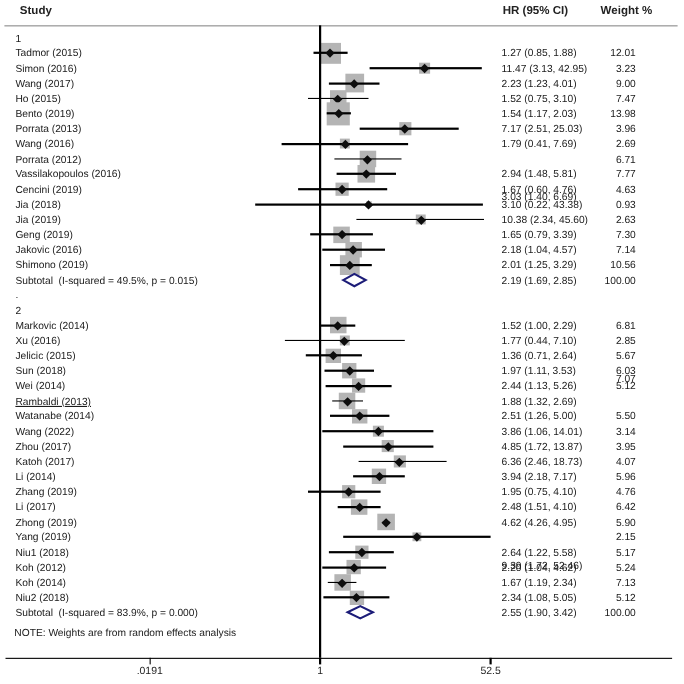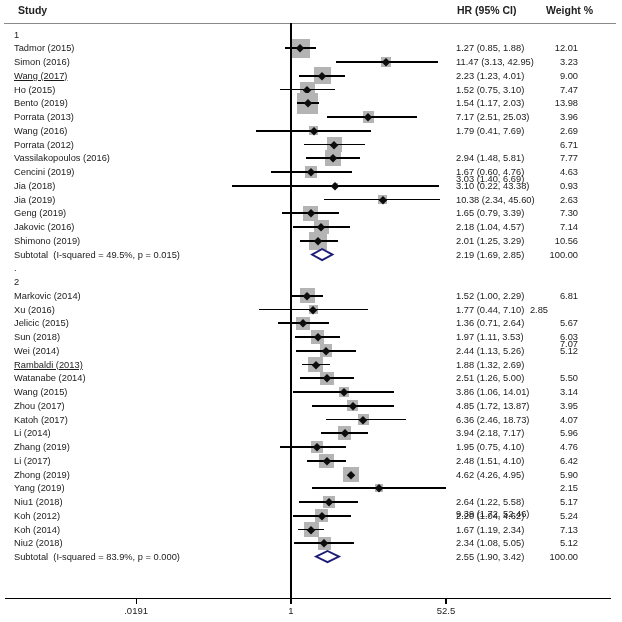--- a/index.html
+++ b/index.html
@@ -42,21 +42,21 @@
       <div class="ciline" style="left: 284.641px; top: 47.45px; width: 31.061px; background: rgb(0, 0, 0);"></div>
       <div class="pt" style="left: 300.353px; top: 48.25px; width: 5.6px; height: 5.6px; background: rgb(13, 13, 13);"></div>
       <div class="cival" style="top: 48.25px;">1.27 (0.85, 1.88)</div>
       <div class="wtval" style="top: 48.25px;">12.01</div>
       <div class="lbl" style="top: 62px;">Simon (2016)</div>
       <div class="sq" style="left: 381.434px; top: 56.9678px; width: 10.0644px; height: 10.0644px; background: rgb(180, 180, 180);"></div>
       <div class="ciline" style="left: 335.649px; top: 61.2px; width: 102.481px; background: rgb(0, 0, 0);"></div>
       <div class="pt" style="left: 386.467px; top: 62px; width: 5.6px; height: 5.6px; background: rgb(13, 13, 13);"></div>
       <div class="cival" style="top: 62px;">11.47 (3.13, 42.95)</div>
       <div class="wtval" style="top: 62px;">3.23</div>
-      <div class="lbl" style="top: 75.75px; text-decoration: underline;">Wang (2017)</div>
+      <div class="lbl" style="top: 75.75px;">Wang (2017)</div>
       <div class="sq" style="left: 313.982px; top: 67.35px; width: 16.8px; height: 16.8px; background: rgb(180, 180, 180);"></div>
       <div class="ciline" style="left: 299.1px; top: 74.95px; width: 46.2429px; background: rgb(0, 0, 0);"></div>
       <div class="pt" style="left: 322.382px; top: 75.75px; width: 5.6px; height: 5.6px; background: rgb(13, 13, 13);"></div>
       <div class="cival" style="top: 75.75px;">2.23 (1.23, 4.01)</div>
       <div class="wtval" style="top: 75.75px;">9.00</div>
       <div class="lbl" style="top: 89.5px;">Ho (2015)</div>
       <div class="sq" style="left: 299.731px; top: 81.8472px; width: 15.3055px; height: 15.3055px; background: rgb(180, 180, 180);"></div>
       <div class="ciline" style="left: 279.743px; top: 88.7px; width: 55.5287px; background: rgb(0, 0, 0);"></div>
       <div class="pt" style="left: 307.384px; top: 89.5px; width: 5.6px; height: 5.6px; background: rgb(13, 13, 13);"></div>
       <div class="cival" style="top: 89.5px;">1.52 (0.75, 3.10)</div>
@@ -139,21 +139,21 @@
       <div class="sq" style="left: 300.077px; top: 288.443px; width: 14.6137px; height: 14.6137px; background: rgb(180, 180, 180);"></div>
       <div class="ciline" style="left: 291px; top: 294.95px; width: 32.4212px; background: rgb(0, 0, 0);"></div>
       <div class="pt" style="left: 307.384px; top: 295.75px; width: 5.6px; height: 5.6px; background: rgb(13, 13, 13);"></div>
       <div class="cival" style="top: 295.75px;">1.52 (1.00, 2.29)</div>
       <div class="wtval" style="top: 295.75px;">6.81</div>
       <div class="lbl" style="top: 309.5px;">Xu (2016)</div>
       <div class="sq" style="left: 308.615px; top: 304.773px; width: 9.45389px; height: 9.45389px; background: rgb(180, 180, 180);"></div>
       <div class="ciline" style="left: 258.875px; top: 308.7px; width: 108.823px; background: rgb(0, 0, 0);"></div>
       <div class="pt" style="left: 313.342px; top: 309.5px; width: 5.6px; height: 5.6px; background: rgb(13, 13, 13);"></div>
       <div class="cival" style="top: 309.5px;">1.77 (0.44, 7.10)</div>
-      <div class="wtval" style="top: 309.5px; text-align: center;">2.85</div>
+      <div class="wtval" style="top: 309.5px;">2.85</div>
       <div class="lbl" style="top: 323.25px;">Jelicic (2015)</div>
       <div class="sq" style="left: 296.365px; top: 316.583px; width: 13.3346px; height: 13.3346px; background: rgb(180, 180, 180);"></div>
       <div class="ciline" style="left: 277.598px; top: 322.45px; width: 51.3881px; background: rgb(0, 0, 0);"></div>
       <div class="pt" style="left: 303.032px; top: 323.25px; width: 5.6px; height: 5.6px; background: rgb(13, 13, 13);"></div>
       <div class="cival" style="top: 323.25px;">1.36 (0.71, 2.64)</div>
       <div class="wtval" style="top: 323.25px;">5.67</div>
       <div class="lbl" style="top: 337px;">Sun (2018)</div>
       <div class="sq" style="left: 310.656px; top: 330.124px; width: 13.7514px; height: 13.7514px; background: rgb(180, 180, 180);"></div>
       <div class="ciline" style="left: 295.084px; top: 336.2px; width: 45.2709px; background: rgb(0, 0, 0);"></div>
       <div class="pt" style="left: 317.531px; top: 337px; width: 5.6px; height: 5.6px; background: rgb(13, 13, 13);"></div>
@@ -170,21 +170,21 @@
       <div class="ciline" style="left: 301.864px; top: 363.7px; width: 27.857px; background: rgb(0, 0, 0);"></div>
       <div class="pt" style="left: 315.702px; top: 364.5px; width: 5.6px; height: 5.6px; background: rgb(13, 13, 13);"></div>
       <div class="cival" style="top: 364.5px;">1.88 (1.32, 2.69)</div>
       <div class="wtval" style="top: 344px;">7.07</div>
       <div class="lbl" style="top: 378.25px;">Watanabe (2014)</div>
       <div class="sq" style="left: 320.444px; top: 371.683px; width: 13.1332px; height: 13.1332px; background: rgb(180, 180, 180);"></div>
       <div class="ciline" style="left: 300.043px; top: 377.45px; width: 53.9338px; background: rgb(0, 0, 0);"></div>
       <div class="pt" style="left: 327.011px; top: 378.25px; width: 5.6px; height: 5.6px; background: rgb(13, 13, 13);"></div>
       <div class="cival" style="top: 378.25px;">2.51 (1.26, 5.00)</div>
       <div class="wtval" style="top: 378.25px;">5.50</div>
-      <div class="lbl" style="top: 392px;">Wang (2015)</div>
+      <div class="lbl" style="top: 392px;">Wang (2022)</div>
       <div class="sq" style="left: 338.89px; top: 387.038px; width: 9.92323px; height: 9.92323px; background: rgb(180, 180, 180);"></div>
       <div class="ciline" style="left: 293.28px; top: 391.2px; width: 101.014px; background: rgb(0, 0, 0);"></div>
       <div class="pt" style="left: 343.852px; top: 392px; width: 5.6px; height: 5.6px; background: rgb(13, 13, 13);"></div>
       <div class="cival" style="top: 392px;">3.86 (1.06, 14.01)</div>
       <div class="wtval" style="top: 392px;">3.14</div>
       <div class="lbl" style="top: 405.75px;">Zhou (2017)</div>
       <div class="sq" style="left: 347.22px; top: 400.185px; width: 11.1298px; height: 11.1298px; background: rgb(180, 180, 180);"></div>
       <div class="ciline" style="left: 312.221px; top: 404.95px; width: 81.68px; background: rgb(0, 0, 0);"></div>
       <div class="pt" style="left: 352.785px; top: 405.75px; width: 5.6px; height: 5.6px; background: rgb(13, 13, 13);"></div>
       <div class="cival" style="top: 405.75px;">4.85 (1.72, 13.87)</div>
@@ -261,13 +261,14 @@
   <div class="axisline" id="xaxis" style="left: 5px; top: 598px; width: 606px; background: rgb(0, 0, 0);"></div>
   <div id="ticks">
       <div class="tick" style="left: 135.521px; top: 598px; background: rgb(0, 0, 0);"></div>
       <div class="ticklabel" style="left: 136.121px; top: 605px;">.0191</div>
       <div class="tick" style="left: 290.4px; top: 598px; background: rgb(0, 0, 0);"></div>
       <div class="ticklabel" style="left: 291px; top: 605px;">1</div>
       <div class="tick" style="left: 445.386px; top: 598px; background: rgb(0, 0, 0);"></div>
       <div class="ticklabel" style="left: 445.986px; top: 605px;">52.5</div>
     </div>
 
+  <div class="note" style="top:570px;">NOTE: Weights are from random effects analysis</div>
 </div>
 
 </body></html>

